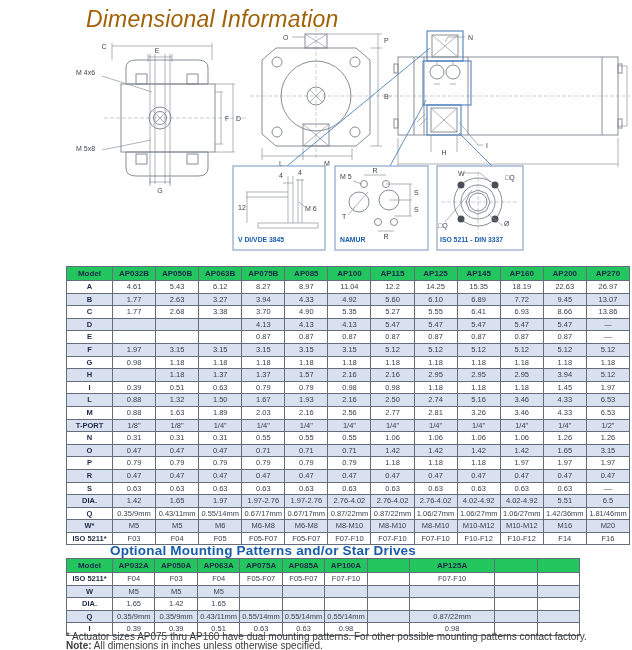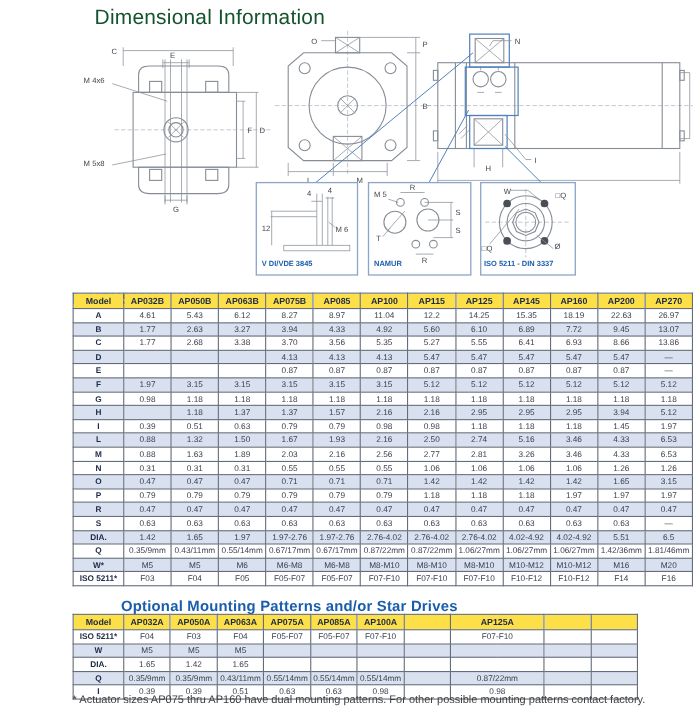--- a/index.html
+++ b/index.html
@@ -1,27 +1,27 @@
 <!DOCTYPE html>
 <html><head>
 <meta charset="utf-8">
 <style>
   html,body{margin:0;padding:0;}
   body{width:632px;height:650px;background:#ffffff;position:relative;overflow:hidden;
        font-family:"Liberation Sans",sans-serif;}
-  .title{position:absolute;left:86px;top:6px;font-size:19px;color:#14532d;font-weight:400;letter-spacing:.2px;}
+  .title{position:absolute;left:86px;top:6px;font-size:23px;color:#a16207;font-weight:400;letter-spacing:.2px;font-style:italic;}
   .sec-heading{position:absolute;font-size:13.5px;font-weight:bold;color:#1a5dab;letter-spacing:.2px;}
   #dim-heading{left:66px;top:264px;}
   #opt-heading{left:66px;top:543px;margin-left:44px;}
   #main-table-wrap{position:absolute;left:66px;top:266px;width:564px;}
   #opt-table-wrap{position:absolute;left:66px;top:558px;width:514px;}
   .dim-table{border-collapse:collapse;table-layout:fixed;width:100%;}
   .dim-table th,.dim-table td{border:1px solid #636d7b;text-align:center;padding:0;height:11.6px;
        font-size:7.5px;color:#3a4150;white-space:nowrap;overflow:hidden;line-height:1;font-weight:normal;}
-  .dim-table thead th{background:#fde047;color:#1c2947;font-size:8px;height:13px;font-weight:bold;}
+  .dim-table thead th{background:#22c55e;color:#1c2947;font-size:8px;height:13px;font-weight:bold;}
   .dim-table tbody th{font-weight:bold;color:#1c2947;}
   .dim-table tbody tr.alt th,.dim-table tbody tr.alt td{background:#d9e0f0;}
   #footnotes{position:absolute;left:66px;top:632px;font-size:10px;color:#3c3c3c;line-height:9px;}
   #footnotes .b{font-weight:bold;}
   #diagrams{position:absolute;left:0;top:26px;}
   svg text{font-family:"Liberation Sans",sans-serif;font-size:7px;fill:#40454e;}
   svg text.cap{font-size:6.8px;font-weight:bold;fill:#1a5dab;}
   .dline{stroke:#8d939c;stroke-width:.7;fill:none;}
   .bline{stroke:#878d96;stroke-width:1;fill:none;}
   .dash{stroke:#a8adb5;stroke-width:.6;stroke-dasharray:4 2;fill:none;}
@@ -309,21 +309,21 @@
           <td>7.72</td>
           <td>9.45</td>
           <td>13.07</td>
         </tr>
         <tr>
           <th>C</th>
           <td>1.77</td>
           <td>2.68</td>
           <td>3.38</td>
           <td>3.70</td>
-          <td>3.56</td>
+          <td>4.90</td>
           <td>5.35</td>
           <td>5.27</td>
           <td>5.55</td>
           <td>6.41</td>
           <td>6.93</td>
           <td>8.66</td>
           <td>13.86</td>
         </tr>
         <tr class="alt">
           <th>D</th>
@@ -438,20 +438,35 @@
           <td>2.03</td>
           <td>2.16</td>
           <td>2.56</td>
           <td>2.77</td>
           <td>2.81</td>
           <td>3.26</td>
           <td>3.46</td>
           <td>4.33</td>
           <td>6.53</td>
         </tr>
+        <tr class="alt">
+          <th>T-PORT</th>
+          <td>1/8"</td>
+          <td>1/8"</td>
+          <td>1/4"</td>
+          <td>1/4"</td>
+          <td>1/4"</td>
+          <td>1/4"</td>
+          <td>1/4"</td>
+          <td>1/4"</td>
+          <td>1/4"</td>
+          <td>1/4"</td>
+          <td>1/4"</td>
+          <td>1/2"</td>
+        </tr>
         <tr>
           <th>N</th>
           <td>0.31</td>
           <td>0.31</td>
           <td>0.31</td>
           <td>0.55</td>
           <td>0.55</td>
           <td>0.55</td>
           <td>1.06</td>
           <td>1.06</td>
@@ -681,13 +696,17 @@
           <td colspan="2">0.98</td>
           <td></td>
           <td></td>
         </tr>
       </tbody>
     </table>
   </div>
 
 <div id="footnotes">
   <div>* Actuator sizes AP075 thru AP160 have dual mounting patterns. For other possible mounting patterns contact factory.</div>
+  <div>
+    <span class="b">Note:</span>
+    <span>All dimensions in inches unless otherwise specified.</span>
+  </div>
 </div>
 
 </body></html>

